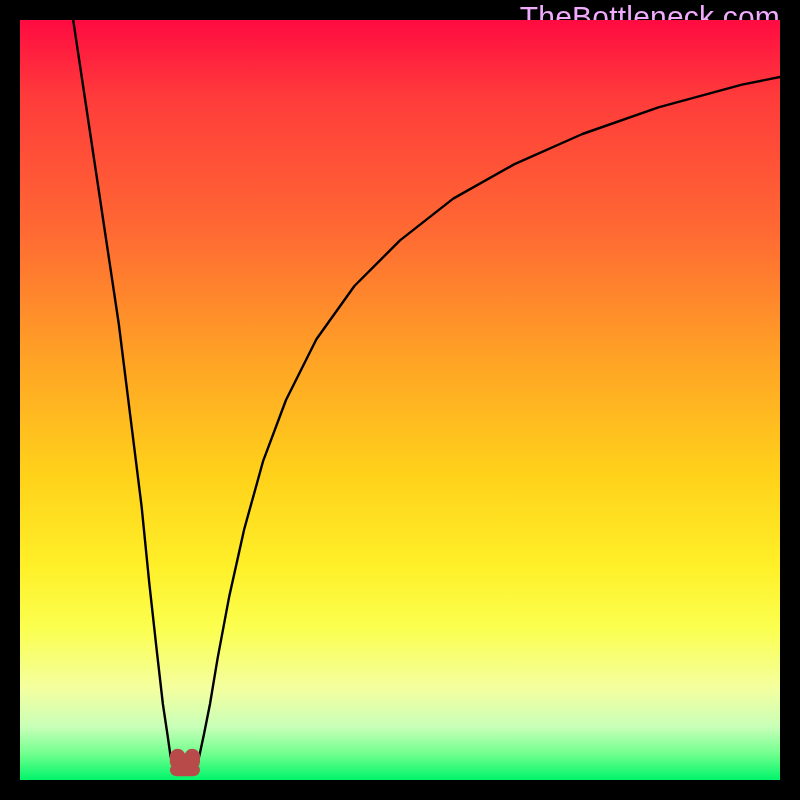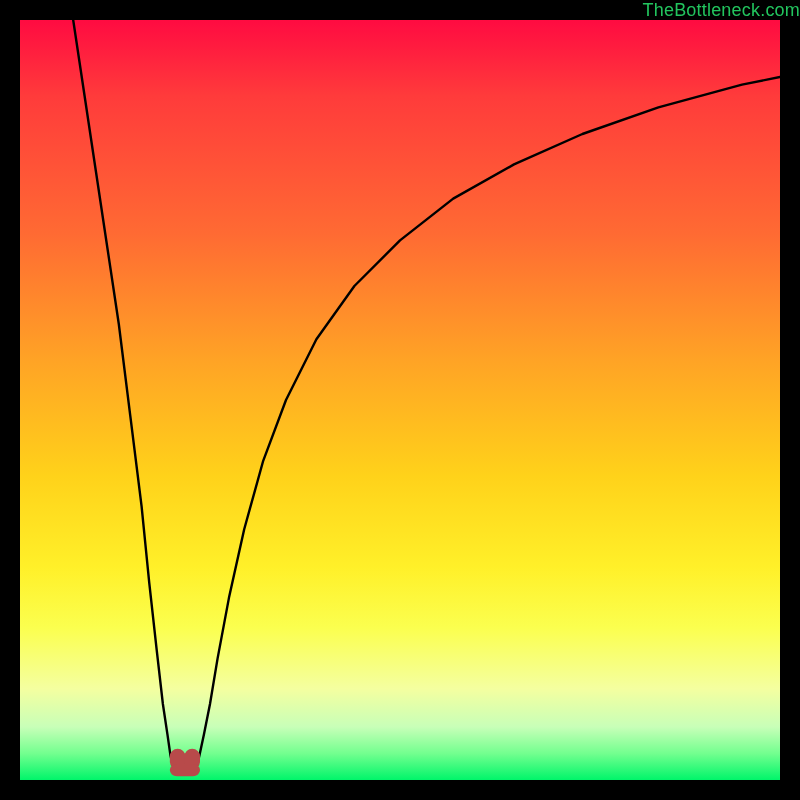--- a/index.html
+++ b/index.html
@@ -46,23 +46,23 @@
   }
   .chart-svg {
     position: absolute;
     inset: 0;
     width: 100%;
     height: 100%;
   }
   .watermark {
     position: absolute;
     top: 0px;
-    right: 0;
-    color: #22c55e;
-    font-size: 18px;
+    right: 20px;
+    color: #f0abfc;
+    font-size: 30px;
     font-weight: 400;
     letter-spacing: 0.2px;
     user-select: none;
   }
 </style>
 </head>
 <body>
 
 <div class="frame">
   <div class="watermark">TheBottleneck.com</div>

